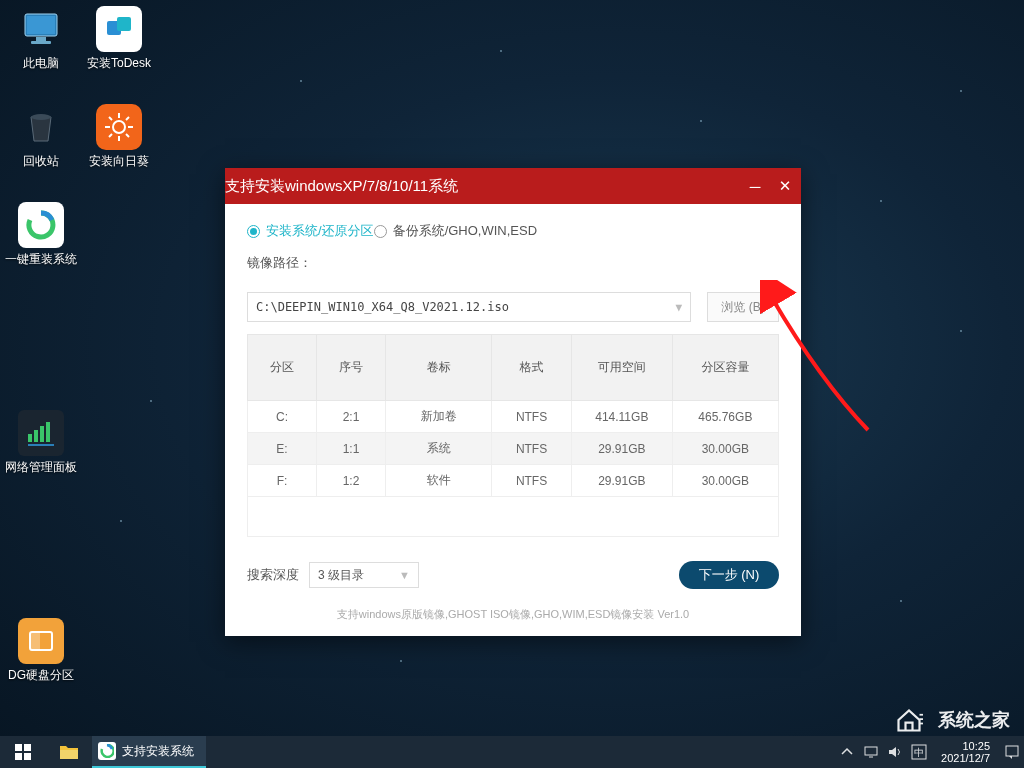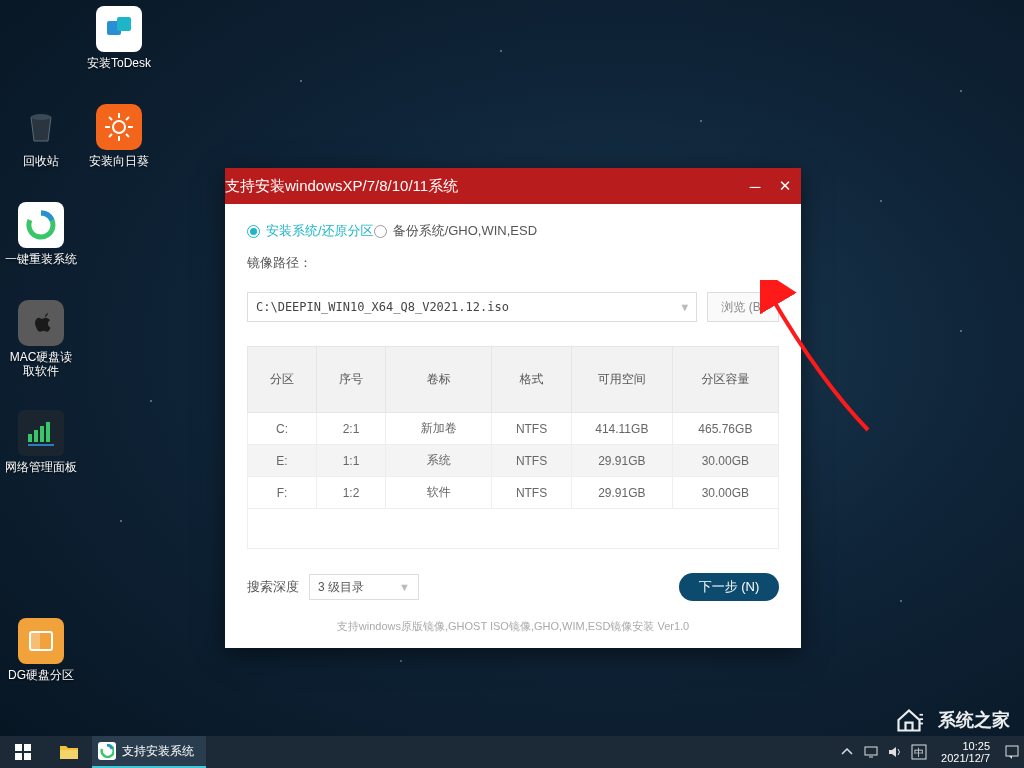--- a/index.html
+++ b/index.html
@@ -30,21 +30,21 @@
 
 .body { padding: 18px 22px 14px; color: #555; font-size: 13px; }
 .radios { display: flex; margin-bottom: 14px; align-items: center; }
 .radio { display: flex; align-items: center; gap: 6px; cursor: pointer; }
 .radio .dot { width: 13px; height: 13px; border: 1px solid #999; border-radius: 50%; position: relative; }
 .radio.sel .dot { border-color: #1fb5c9; }
 .radio.sel .dot::after { content: ""; position: absolute; top: 2px; left: 2px; width: 7px; height: 7px; background: #1fb5c9; border-radius: 50%; }
 .radio.sel .rlbl { color: #1fb5c9; }
 
 .pathlbl { margin-bottom: 20px; }
-.pathrow { display: flex; gap: 10px; margin-bottom: 24px; }
+.pathrow { display: flex; gap: 16px; margin-bottom: 12px; }
 .pathinput { flex: 1; height: 30px; border: 1px solid #ddd; display: flex; align-items: center; justify-content: space-between; padding: 0 8px; font-family: Consolas, monospace; font-size: 12px; color: #454545; }
 .pathinput .dd { color: #bbb; cursor: pointer; font-size: 11px; }
 .browse { width: 72px; height: 30px; border: 1px solid #ddd; background: #fafafa; color: #888; display: flex; align-items: center; justify-content: center; cursor: pointer; font-size: 12px; position: relative; }
 
 .tbl { width: 100%; border-collapse: collapse; font-size: 12px; }
 .tbl th { background: #f2f2f2; border: 1px solid #e6e6e6; padding: 24px 4px; font-weight: normal; color: #555; }
 .tbl td { border: 1px solid #eee; padding: 7px 4px; text-align: center; color: #666; }
 .tbl tr.selrow td { background: #f4f4f4; }
 
 .botrow { display: flex; align-items: center; margin-top: 24px; }
@@ -76,45 +76,48 @@
   <div class="star" style="top:200px;left:880px"></div>
     <div class="star" style="top:520px;left:120px"></div>
   <div class="star" style="top:120px;left:700px"></div>
     <div class="star" style="top:330px;left:960px"></div>
   <div class="star" style="top:660px;left:400px"></div>
     <div class="star" style="top:90px;left:960px"></div>
 </div>
 
 <div class="desktop">
 
+  <div class="dicon" style="top:6px;left:4px">
+    <div class="ibox">
+        <svg width="40" height="38" viewBox="0 0 40 38">
+          <rect x="4" y="4" width="32" height="22" rx="2" fill="#2a7fb8" stroke="#9fd3f0"></rect>
+          <rect x="6" y="6" width="28" height="18" fill="#3a97d4"></rect>
+          <rect x="15" y="27" width="10" height="4" fill="#6aa8c8"></rect>
+          <rect x="10" y="31" width="20" height="3" rx="1" fill="#6aa8c8"></rect>
+        </svg>
+      </div>
+    <div class="lbl">此电脑</div>
+  </div>
   <div class="dicon" style="top:104px;left:4px">
     <div class="ibox">
         <svg width="40" height="40" viewBox="0 0 40 40">
           <path d="M10 10 L30 10 L27 34 L13 34 Z" fill="#2a3540" stroke="#5a6a78"></path>
           <ellipse cx="20" cy="10" rx="10" ry="3" fill="#3a4a58"></ellipse>
         </svg>
       </div>
     <div class="lbl">回收站</div>
   </div>
   <div class="dicon" style="top:202px;left:4px">
     <div class="ibox" style="background:#fff">
         <svg width="30" height="30" viewBox="0 0 30 30">
           <path d="M15 3 A12 12 0 1 1 4 10" fill="none" stroke="#3ac569" stroke-width="5"></path>
           <path d="M15 3 A12 12 0 0 1 26 10" fill="none" stroke="#2a8fd4" stroke-width="5"></path>
         </svg>
       </div>
     <div class="lbl">一键重装系统</div>
-  </div>
-  <div class="dicon" style="top:300px;left:4px">
-    <div class="ibox" style="background:#5a5a5a;border-radius:10px">
-        <svg width="26" height="26" viewBox="0 0 26 26">
-          <path d="M17 7c0-2 1.5-3.5 3-4-0.3 2-1.5 3.5-3 4zm-4 2c2 0 3-1.3 4.5-1.3 1.8 0 3.5 1 4.5 2.5-3 1.5-2.5 6 0.5 7.5-0.8 2-2 4-3.5 4-1.5 0-2-1-3.5-1s-2 1-3.5 1c-1.8 0-3.5-3-4.5-6-1.3-4 0.5-8 3.5-8 1.5 0 2.5 1.3 2 1.3z" fill="#1a1a1a"></path>
-        </svg>
-      </div>
-    <div class="lbl">MAC硬盘读取软件</div>
   </div>
   <div class="dicon" style="top:410px;left:4px">
     <div class="ibox" style="background:#1a2530;border-radius:6px">
         <svg width="34" height="34" viewBox="0 0 34 34">
           <rect x="4" y="18" width="4" height="8" fill="#3ac569"></rect>
           <rect x="10" y="14" width="4" height="12" fill="#3ac569"></rect>
           <rect x="16" y="10" width="4" height="16" fill="#3ac569"></rect>
           <rect x="22" y="6" width="4" height="20" fill="#3ac569"></rect>
           <rect x="4" y="28" width="26" height="2" fill="#2a7fb8"></rect>
         </svg>

